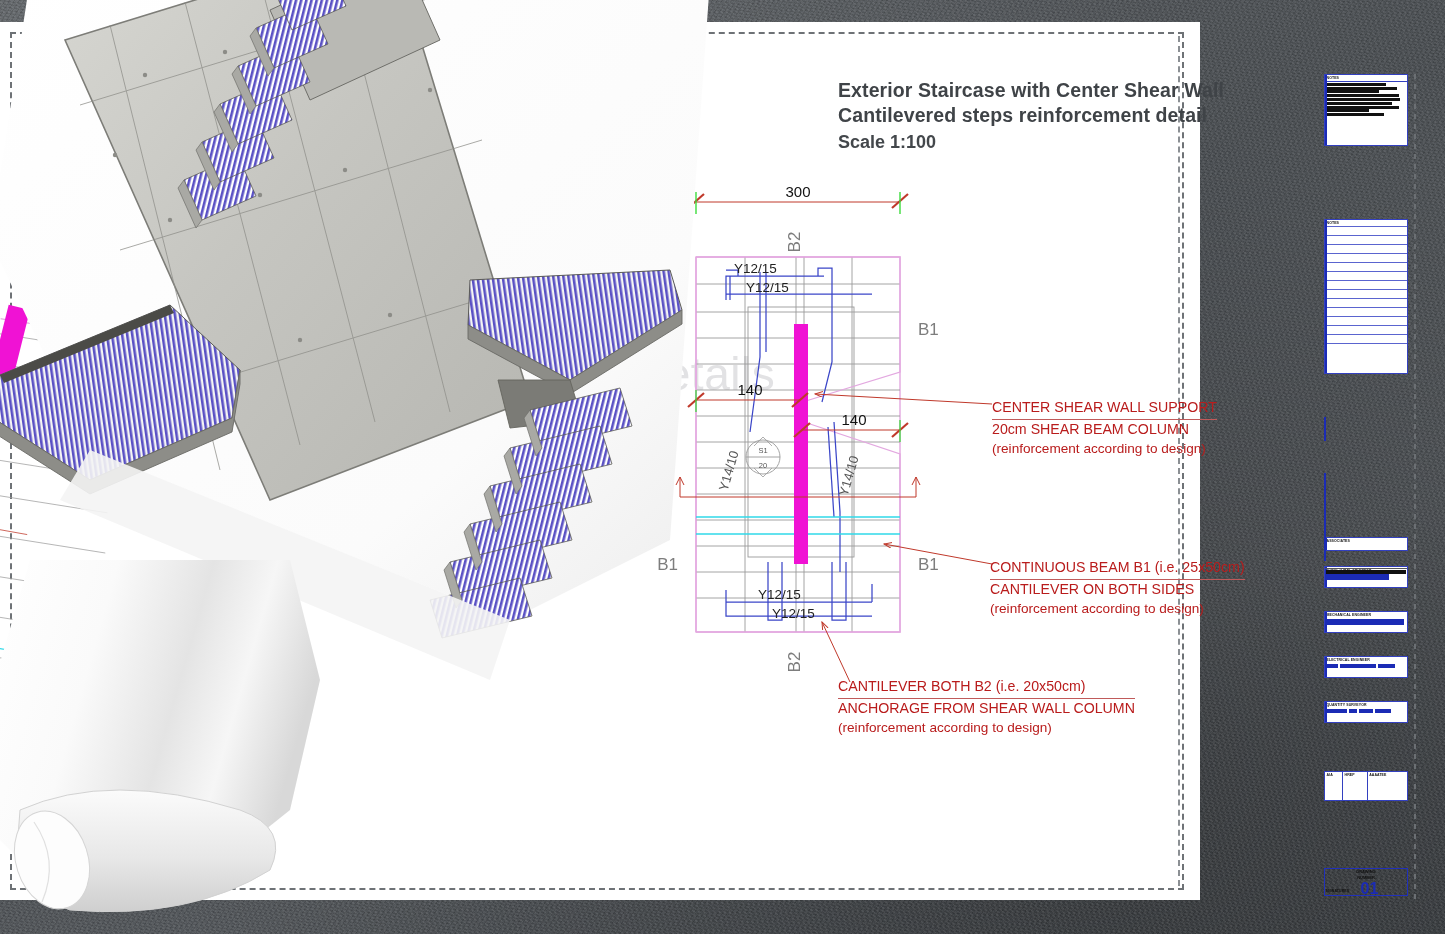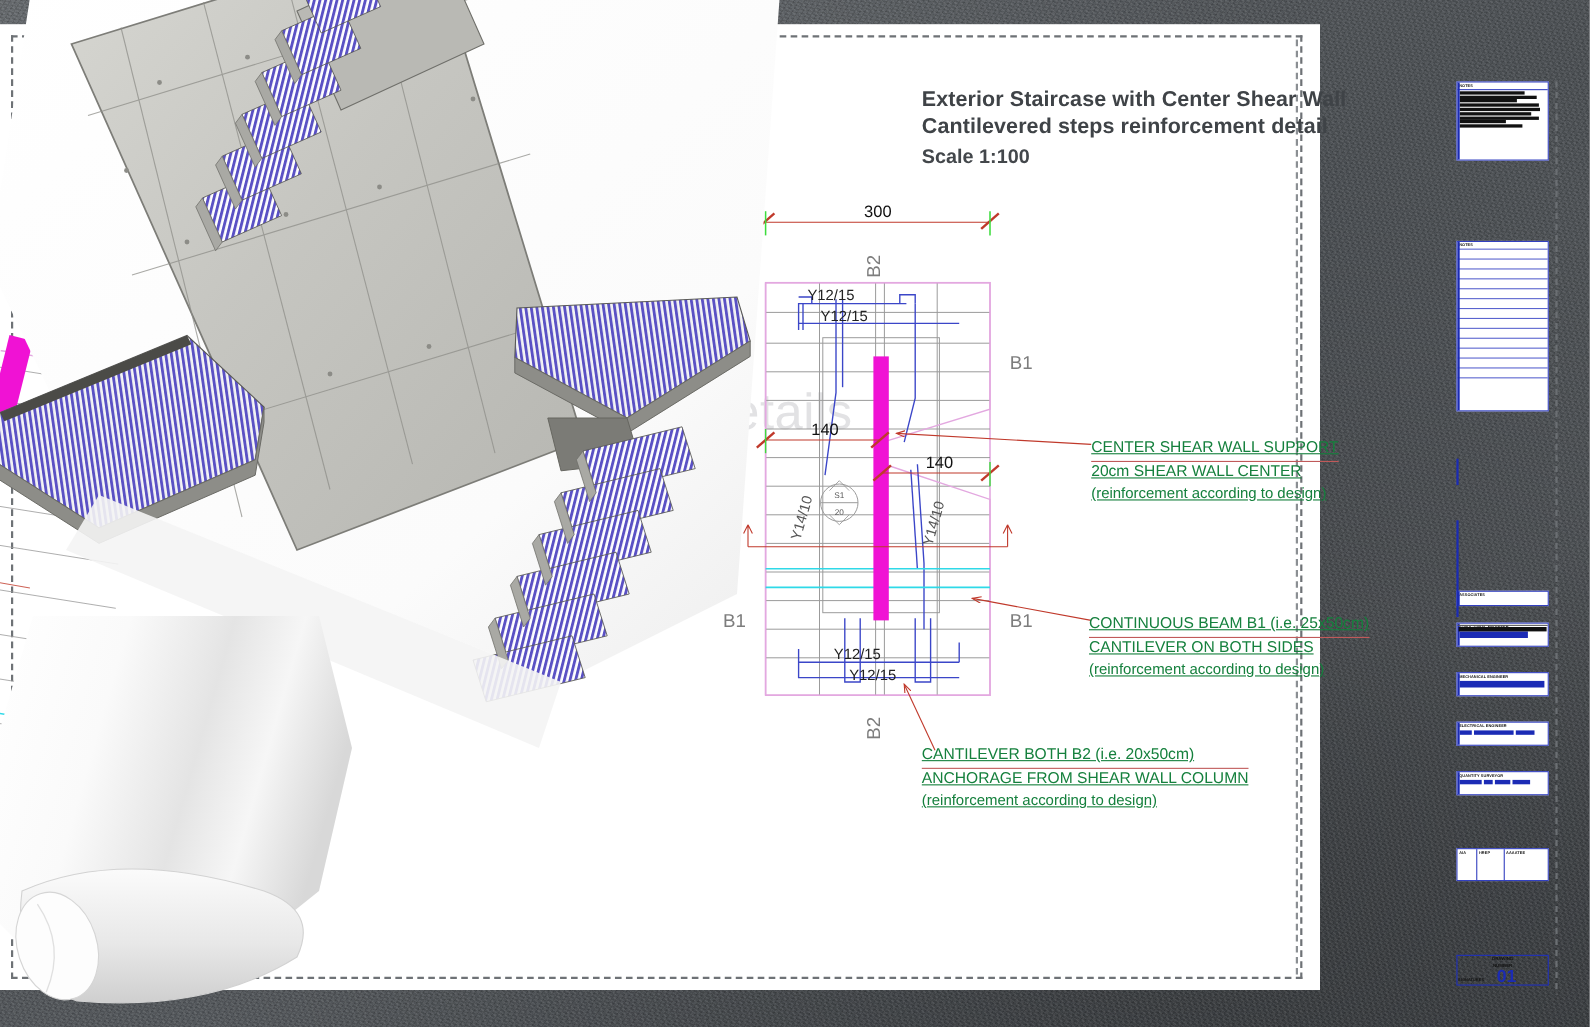--- a/index.html
+++ b/index.html
@@ -61,21 +61,21 @@
     position: absolute; left: 560px; top: 325px;
     font-size: 46px; color: #e2e2e4; font-weight: 400;
     letter-spacing: .5px; white-space: nowrap; user-select: none;
   }
 
   
   #plan { position: absolute; left: 600px; top: 150px; width: 420px; height: 520px; }
   #plan svg { display: block; overflow: visible; }
 
   
-  .anno { position: absolute; color: #15803d; font-size: 14.2px; line-height: 19.5px; white-space: nowrap; text-decoration: underline; }
+  .anno { position: absolute; color: #b91c1c; font-size: 14.2px; line-height: 19.5px; white-space: nowrap; }
   .anno .hl { border-bottom: 1px solid #c05a5a; padding-bottom: 1px; }
   .anno .sub { font-size: 13.6px; }
   #anno-shear { left: 992px; top: 376px; }
   #anno-beam1 { left: 990px; top: 536px; }
   #anno-beam2 { left: 838px; top: 655px; }
 
   
   #render-wrap {
     position: absolute; left: -30px; top: -20px;
     width: 760px; height: 720px;
@@ -266,21 +266,21 @@
       <g stroke="#c0392b" stroke-width="1" fill="none">
         <path d="M392 232 L215 222" marker-end="url(#arrR)"></path>
         <path d="M392 392 L284 372" marker-end="url(#arrR)"></path>
         <path d="M250 510 L222 450" marker-end="url(#arrR)"></path>
       </g>
     </svg>
   </div>
 
   <div class="anno" id="anno-shear">
     <div class="hl">CENTER SHEAR WALL SUPPORT</div>
-    <div>20cm SHEAR WALL CENTER</div>
+    <div>20cm SHEAR BEAM COLUMN</div>
     <div class="sub">(reinforcement according to design)</div>
   </div>
 
   <div class="anno" id="anno-beam1">
     <div class="hl">CONTINUOUS BEAM B1 (i.e. 25x50cm)</div>
     <div>CANTILEVER ON BOTH SIDES</div>
     <div class="sub">(reinforcement according to design)</div>
   </div>
 
   <div class="anno" id="anno-beam2">

